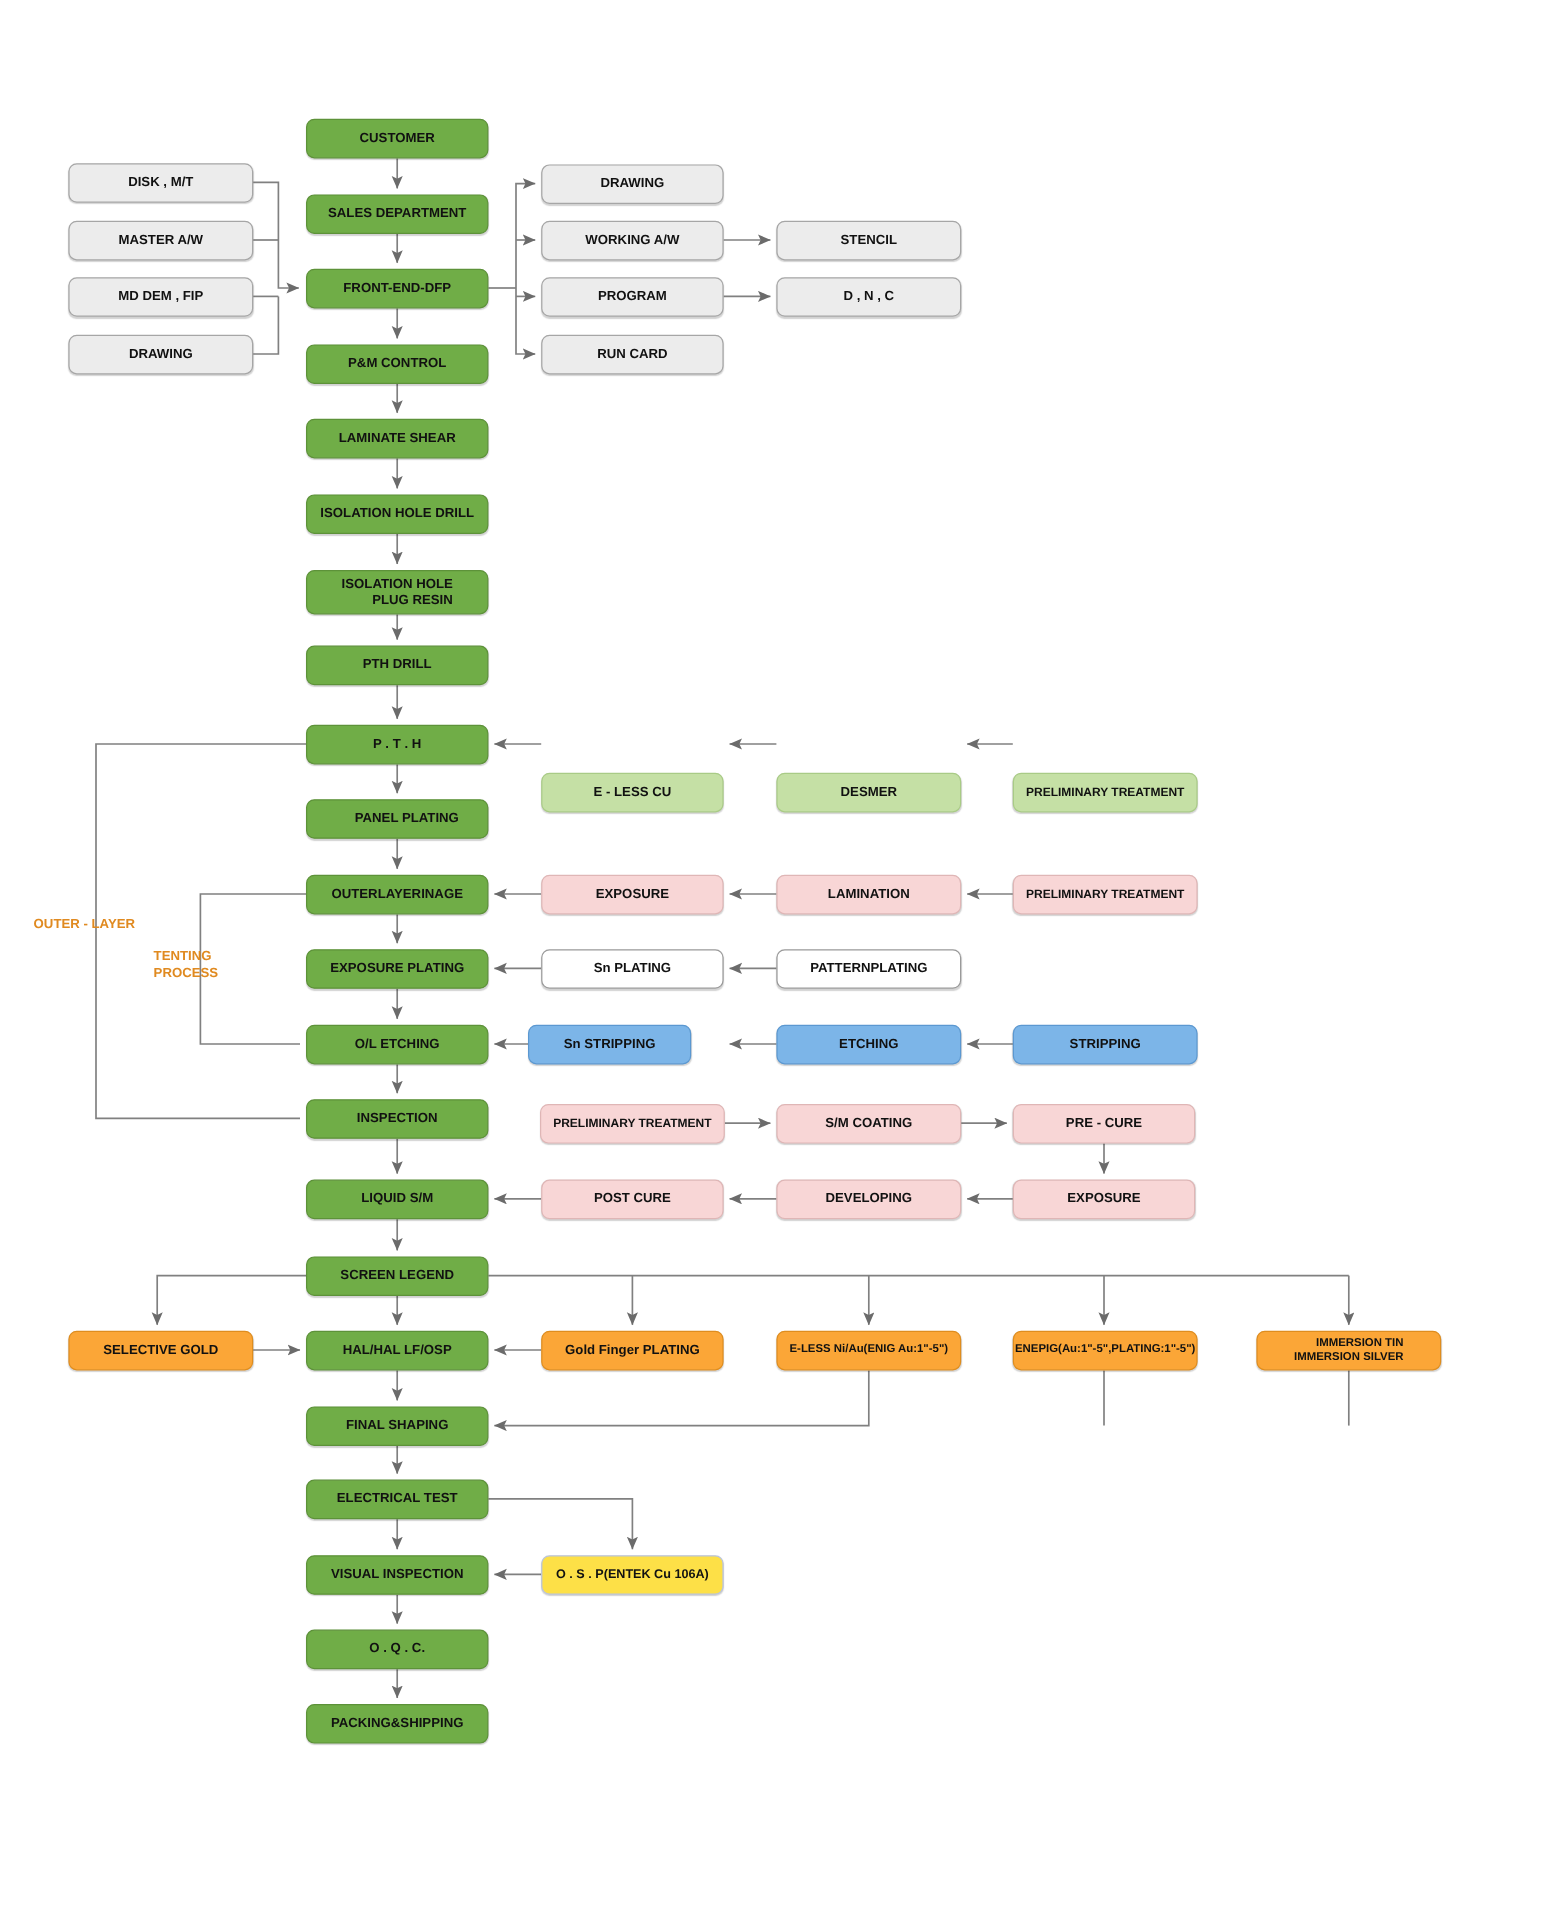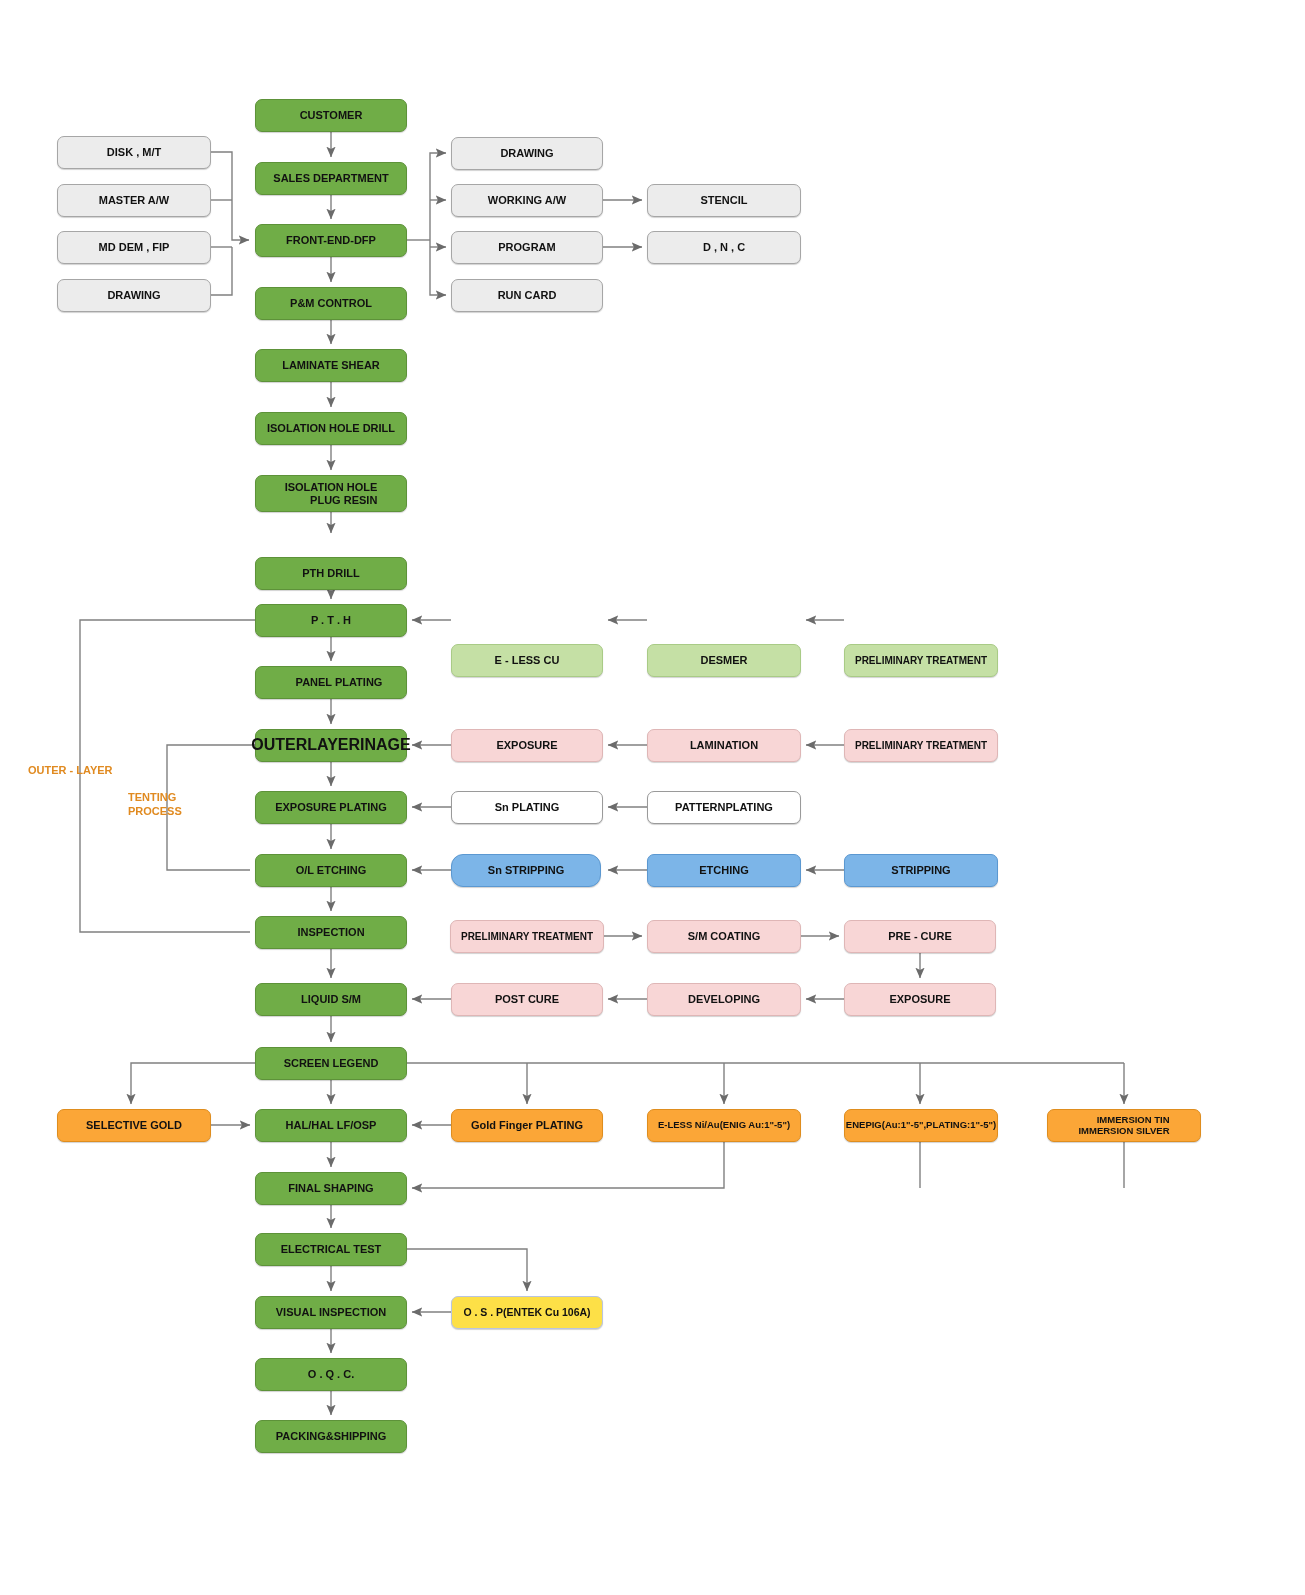--- a/index.html
+++ b/index.html
@@ -122,35 +122,35 @@
       <div class="node t-green" style="left: 255px; top: 224px; width: 152px; height: 33px; font-size: 11px;">FRONT-END-DFP</div>
       <div class="node t-grey" style="left: 451px; top: 231px; width: 152px; height: 33px; font-size: 11px;">PROGRAM</div>
       <div class="node t-grey" style="left: 647px; top: 231px; width: 154px; height: 33px; font-size: 11px;">D , N , C</div>
       <div class="node t-grey" style="left: 57px; top: 279px; width: 154px; height: 33px; font-size: 11px;">DRAWING</div>
       <div class="node t-green" style="left: 255px; top: 287px; width: 152px; height: 33px; font-size: 11px;">P&amp;M  CONTROL</div>
       <div class="node t-grey" style="left: 451px; top: 279px; width: 152px; height: 33px; font-size: 11px;">RUN  CARD</div>
       <div class="node t-green" style="left: 255px; top: 349px; width: 152px; height: 33px; font-size: 11px;">LAMINATE  SHEAR</div>
       <div class="node t-green" style="left: 255px; top: 412px; width: 152px; height: 33px; font-size: 11px;">ISOLATION HOLE DRILL</div>
       <div class="node t-green" style="left: 255px; top: 475px; width: 152px; height: 37px; font-size: 11px;">ISOLATION HOLE
 PLUG RESIN</div>
-      <div class="node t-green" style="left: 255px; top: 538px; width: 152px; height: 33px; font-size: 11px; margin-top: 19px;">PTH DRILL</div>
+      <div class="node t-green" style="left: 255px; top: 538px; width: 152px; height: 33px; font-size: 11px;">PTH DRILL</div>
       <div class="node t-green" style="left: 255px; top: 604px; width: 152px; height: 33px; font-size: 11px;">P . T . H</div>
       <div class="node t-lgreen" style="left: 451px; top: 604px; width: 152px; height: 33px; font-size: 11px;">E - LESS CU</div>
       <div class="node t-lgreen" style="left: 647px; top: 604px; width: 154px; height: 33px; font-size: 11px;">DESMER</div>
       <div class="node t-lgreen" style="left: 844px; top: 604px; width: 154px; height: 33px; font-size: 10px;">PRELIMINARY  TREATMENT</div>
       <div class="node t-green" style="left: 255px; top: 666px; width: 152px; height: 33px; font-size: 11px; padding-left: 20px;">PANEL  PLATING</div>
-      <div class="node t-green" style="left: 255px; top: 729px; width: 152px; height: 33px; font-size: 16px;">OUTERLAYERINAGE</div>
+      <div class="node t-green" style="left: 255px; top: 729px; width: 152px; height: 33px; font-size: 11px;">OUTERLAYERINAGE</div>
       <div class="node t-pink" style="left: 451px; top: 729px; width: 152px; height: 33px; font-size: 11px;">EXPOSURE</div>
       <div class="node t-pink" style="left: 647px; top: 729px; width: 154px; height: 33px; font-size: 11px;">LAMINATION</div>
       <div class="node t-pink" style="left: 844px; top: 729px; width: 154px; height: 33px; font-size: 10px;">PRELIMINARY  TREATMENT</div>
       <div class="node t-green" style="left: 255px; top: 791px; width: 152px; height: 33px; font-size: 11px;">EXPOSURE  PLATING</div>
       <div class="node t-white" style="left: 451px; top: 791px; width: 152px; height: 33px; font-size: 11px;">Sn PLATING</div>
       <div class="node t-white" style="left: 647px; top: 791px; width: 154px; height: 33px; font-size: 11px;">PATTERNPLATING</div>
       <div class="node t-green" style="left: 255px; top: 854px; width: 152px; height: 33px; font-size: 11px;">O/L  ETCHING</div>
-      <div class="node t-blue" style="left: 451px; top: 854px; width: 150px; height: 33px; font-size: 11px; border-radius: 12px;">Sn STRIPPING</div>
+      <div class="node t-blue" style="left: 440px; top: 854px; width: 136px; height: 33px; font-size: 11px;">Sn STRIPPING</div>
       <div class="node t-blue" style="left: 647px; top: 854px; width: 154px; height: 33px; font-size: 11px;">ETCHING</div>
       <div class="node t-blue" style="left: 844px; top: 854px; width: 154px; height: 33px; font-size: 11px;">STRIPPING</div>
       <div class="node t-green" style="left: 255px; top: 916px; width: 152px; height: 33px; font-size: 11px;">INSPECTION</div>
       <div class="node t-pink" style="left: 450px; top: 920px; width: 154px; height: 33px; font-size: 10px;">PRELIMINARY  TREATMENT</div>
       <div class="node t-pink" style="left: 647px; top: 920px; width: 154px; height: 33px; font-size: 11px;">S/M  COATING</div>
       <div class="node t-pink" style="left: 844px; top: 920px; width: 152px; height: 33px; font-size: 11px;">PRE - CURE</div>
       <div class="node t-green" style="left: 255px; top: 983px; width: 152px; height: 33px; font-size: 11px;">LIQUID  S/M</div>
       <div class="node t-pink" style="left: 451px; top: 983px; width: 152px; height: 33px; font-size: 11px;">POST  CURE</div>
       <div class="node t-pink" style="left: 647px; top: 983px; width: 154px; height: 33px; font-size: 11px;">DEVELOPING</div>
       <div class="node t-pink" style="left: 844px; top: 983px; width: 152px; height: 33px; font-size: 11px;">EXPOSURE</div>

